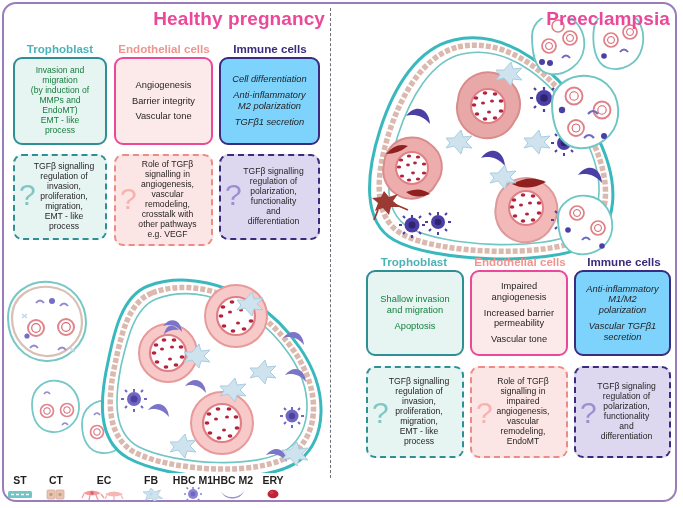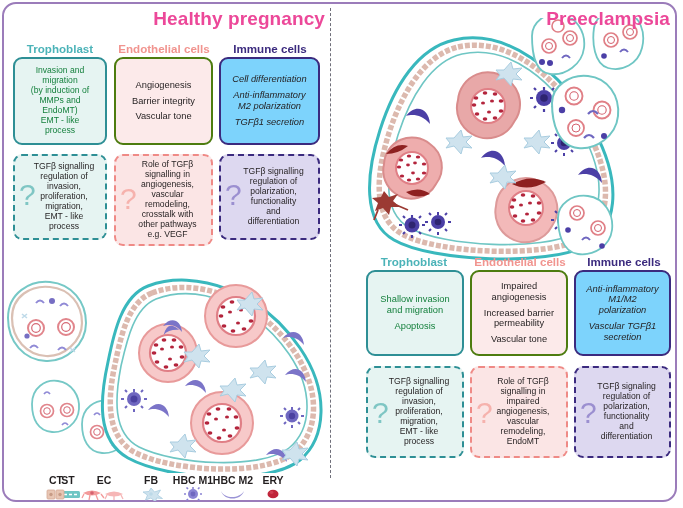--- a/index.html
+++ b/index.html
@@ -8,21 +8,21 @@
   .frame{position:absolute;left:2px;top:2px;width:675px;height:500px;border:2.5px solid #9b7cba;border-radius:14px;box-sizing:border-box;pointer-events:none;}
   .divider{position:absolute;left:330px;top:8px;width:0;height:470px;border-left:1.6px dashed #6f6f7a;}
   .panel-title{position:absolute;font-size:19px;font-weight:bold;color:#ec4899;text-align:right;letter-spacing:.1px;}
   .grp-head{position:absolute;font-size:11.6px;font-weight:bold;text-align:center;}
   .c-troph{color:#4bb3b8;}
   .c-endo{color:#f1948f;}
   .c-imm{color:#3b2a7e;}
   .box{position:absolute;box-sizing:border-box;display:flex;flex-direction:column;align-items:center;justify-content:center;text-align:center;border-radius:9px;padding:3px 3px;}
   .box .ln{display:block;line-height:1.16;}
   .solid-t{border:2px solid #2e8f95;background:#e6f4f2;color:#15803d;}
-  .solid-e{border:2px solid #4d7c0f;background:#fceaea;color:#231f20;}
+  .solid-e{border:2px solid #ec4899;background:#fceaea;color:#231f20;}
   .solid-i{border:2.2px solid #3b2a7e;background:#7dd3fc;color:#231f20;font-style:italic;}
   .dash-t{border:2.4px dashed #2e8f95;background:#e6f4f2;color:#231f20;}
   .dash-e{border:2.4px dashed #ef8a86;background:#fbe5e5;color:#231f20;}
   .dash-i{border:2.4px dashed #3b2a7e;background:#ddd8f0;color:#231f20;}
   .qmark{position:absolute;font-size:30px;font-weight:400;line-height:1;}
   .q-t{color:#7fc6c4;}
   .q-e{color:#f6b2ad;}
   .q-i{color:#9b8fd0;}
   .btxt{position:relative;z-index:2;font-size:8.6px;}
   .btxt.big{font-size:9.3px;}
@@ -505,21 +505,21 @@
       <span class="ln">regulation of</span>
       <span class="ln">polarization,</span>
       <span class="ln">functionality</span>
       <span class="ln">and</span>
       <span class="ln">differentiation</span>
     </div>
   </div>
 
   <div class="legend">
 
-    <div class="lg-item" style="left:0px;top:0px;width:30px;margin-left:48px;">
+    <div class="lg-item" style="left:0px;top:0px;width:30px;">
       <div class="lg-lab">ST</div>
       <svg class="lg-ico" width="30" height="14" viewBox="0 0 30 14" style="margin:1px auto 0;">
         <rect x="3" y="4" width="24" height="7" rx="1.5" fill="#6fc6c4"></rect>
         <path d="M6 7.5 h3 M11 7.5 h3 M16 7.5 h3 M21 7.5 h3" stroke="#ffffff" stroke-width="1.4"></path>
       </svg>
     </div>
 
     <div class="lg-item" style="left:36px;top:0px;width:30px;">
       <div class="lg-lab">CT</div>
       <svg class="lg-ico" width="30" height="14" viewBox="0 0 30 14" style="margin:1px auto 0;">

